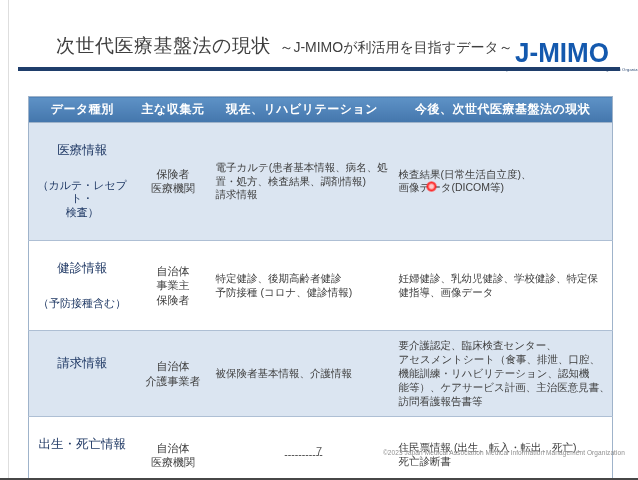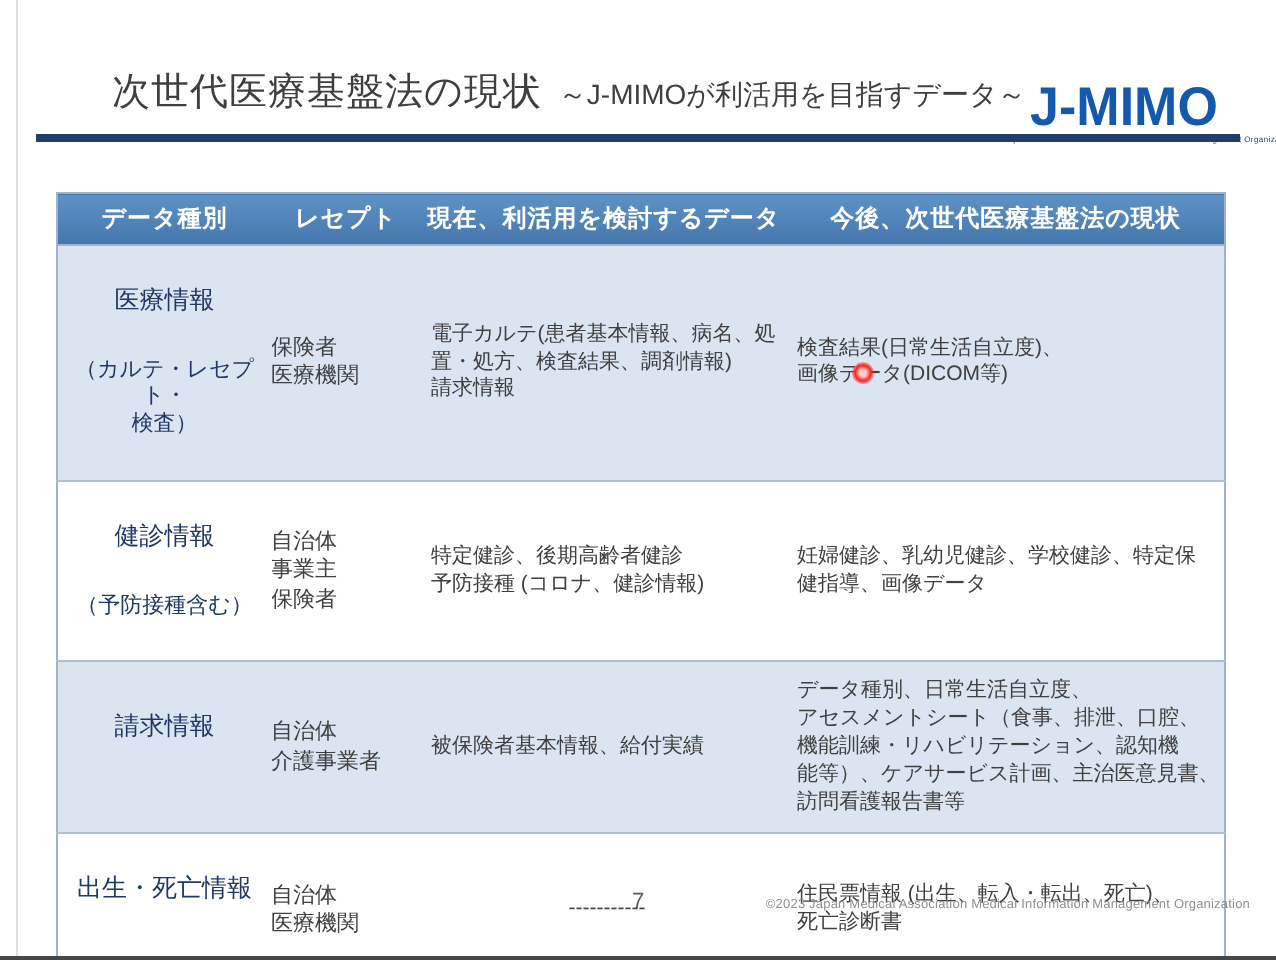--- a/index.html
+++ b/index.html
@@ -31,21 +31,21 @@
     color:#ffffff; font-size:12px; font-weight:bold; text-align:center;
     border-bottom:1px solid #9FB3CA; letter-spacing:0.5px;
   }
   tbody tr { border-top:1px solid #AEBFD4; }
   tbody tr.alt  { background:#DBE5F1; }
   tbody tr.plain{ background:#ffffff; }
 
   td.c-type { text-align:center; color:#1F3864; white-space:pre-line; line-height:1.25; }
   .type-main { display:block; font-size:12.5px; font-weight:normal; }
   .type-note { display:block; font-size:11px; font-weight:normal; white-space:pre-line; }
-  td.c-src  { font-size:11px; color:#404040; white-space:pre-line; line-height:1.3; }
+  td.c-src  { text-align:center; font-size:11px; color:#404040; white-space:pre-line; line-height:1.3; }
   td.c-cur, td.c-fut {
     text-align:left; font-size:10.5px; color:#404040; white-space:pre-line;
     line-height:1.32; padding:3px 2px 3px 5px;
   }
   tr.r0 { height:50px; } tr.r1 { height:58px;margin-top:20px; } tr.r2 { height:86px; }
   tr.r3 { height:44px; }
 
   
   .laser-dot { position:absolute; left:426px; top:181px; width:11px; height:11px; border-radius:50%;
     background:radial-gradient(circle, #ffc9c9 0 22%, #ff2222 50%, rgba(255,34,34,0.25) 72%, rgba(255,34,34,0) 78%); }
@@ -79,22 +79,22 @@
     <table>
       <colgroup>
         <col style="width:107px">
           <col style="width:75px">
           <col style="width:183px">
           <col style="width:219px">
       </colgroup>
       <thead>
         <tr>
           <th>データ種別</th>
-          <th>レセプト</th>
-          <th>現在、利活用を検討するデータ</th>
+          <th>主な収集元</th>
+          <th>現在、リハビリテーション</th>
           <th>今後、次世代医療基盤法の現状</th>
         </tr>
       </thead>
       <tbody>
         <tr class="alt r0">
           <td class="c-type">
             <span class="type-main">医療情報</span>
             <span class="type-note">（カルテ・レセプト・
 検査）</span>
           </td>
@@ -119,22 +119,22 @@
           <td class="c-fut">妊婦健診、乳幼児健診、学校健診、特定保
 健指導、画像データ</td>
         </tr>
         <tr class="alt r2">
           <td class="c-type">
             <span class="type-main">請求情報</span>
             <span class="type-note"></span>
           </td>
           <td class="c-src">自治体
 介護事業者</td>
-          <td class="c-cur">被保険者基本情報、給付実績</td>
-          <td class="c-fut">データ種別、日常生活自立度、
+          <td class="c-cur">被保険者基本情報、介護情報</td>
+          <td class="c-fut">要介護認定、臨床検査センター、
 アセスメントシート（食事、排泄、口腔、
 機能訓練・リハビリテーション、認知機
 能等）、ケアサービス計画、主治医意見書、
 訪問看護報告書等</td>
         </tr>
         <tr class="plain r3">
           <td class="c-type">
             <span class="type-main">出生・死亡情報</span>
             <span class="type-note"></span>
           </td>

